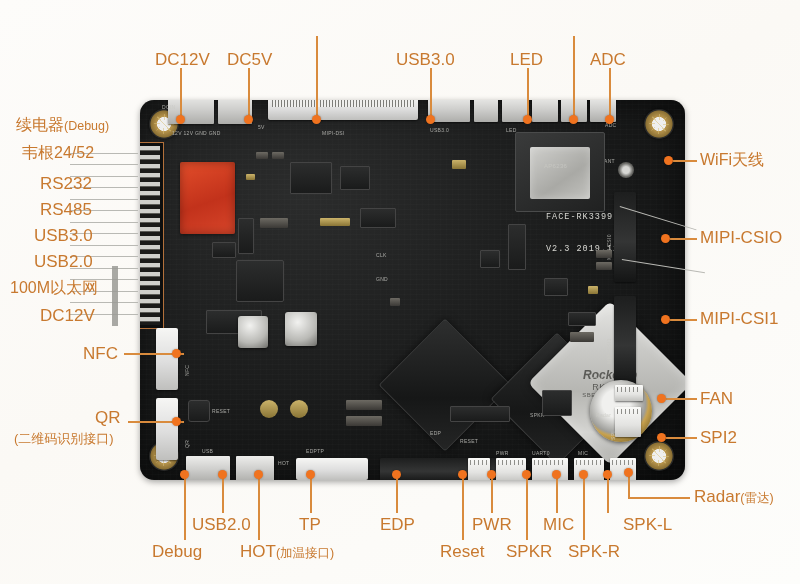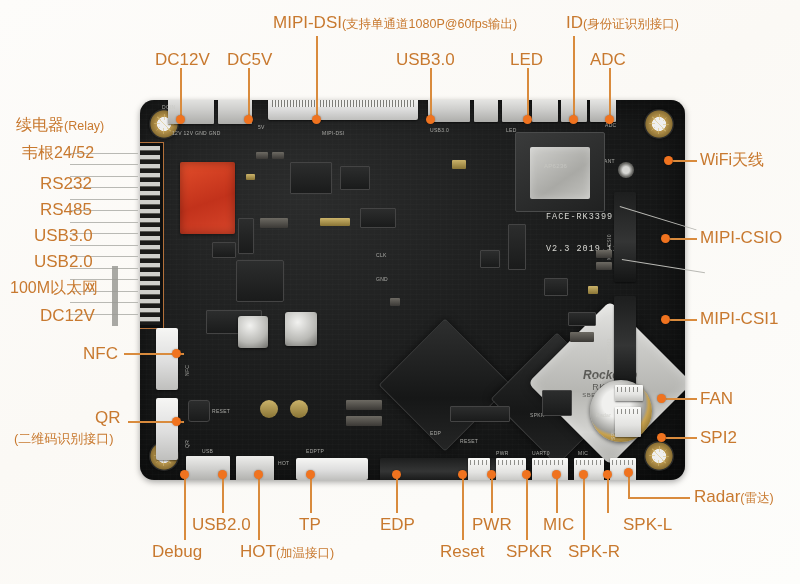--- a/index.html
+++ b/index.html
@@ -250,41 +250,39 @@
   <div style="position:absolute;left:112px;top:266px;width:6px;height:60px;background:#9a9a95;opacity:.85"></div>
 
   <div class="lbl" style="left:155px;top:51px"><span>DC12V</span></div>
   <div class="lead v" style="left:180px;top:68px;height:51px"></div>
   <div class="dot" style="left:176px;top:115px"></div>
 
   <div class="lbl" style="left:227px;top:51px"><span>DC5V</span></div>
   <div class="lead v" style="left:248px;top:68px;height:51px"></div>
   <div class="dot" style="left:244px;top:115px"></div>
 
-  <div class="lbl" style="left:273px;top:14px"><span>MIPI-DSI</span><span class="sm">(支持单通道1080P@60fps输出)</span></div>
   <div class="lead v" style="left:316px;top:36px;height:84px"></div>
   <div class="dot" style="left:312px;top:115px"></div>
 
   <div class="lbl" style="left:396px;top:51px"><span>USB3.0</span></div>
   <div class="lead v" style="left:430px;top:68px;height:51px"></div>
   <div class="dot" style="left:426px;top:115px"></div>
 
   <div class="lbl" style="left:510px;top:51px"><span>LED</span></div>
   <div class="lead v" style="left:527px;top:68px;height:51px"></div>
   <div class="dot" style="left:523px;top:115px"></div>
 
-  <div class="lbl" style="left:566px;top:14px"><span>ID</span><span class="sm">(身份证识别接口)</span></div>
   <div class="lead v" style="left:573px;top:36px;height:84px"></div>
   <div class="dot" style="left:569px;top:115px"></div>
 
   <div class="lbl" style="left:590px;top:51px"><span>ADC</span></div>
   <div class="lead v" style="left:609px;top:68px;height:51px"></div>
   <div class="dot" style="left:605px;top:115px"></div>
 
-  <div class="lbl cn" style="left:16px;top:117px"><span>续电器</span><span class="sm">(Relay)</span></div>
+  <div class="lbl cn" style="left:16px;top:117px"><span>续电器</span><span class="sm">(Debug)</span></div>
   <div class="lbl cn" style="left:22px;top:145px"><span>韦根24/52</span></div>
   <div class="lbl" style="left:40px;top:175px"><span>RS232</span></div>
   <div class="lbl" style="left:40px;top:201px"><span>RS485</span></div>
   <div class="lbl" style="left:34px;top:227px"><span>USB3.0</span></div>
   <div class="lbl" style="left:34px;top:253px"><span>USB2.0</span></div>
   <div class="lbl cn" style="left:10px;top:280px"><span>100M以太网</span></div>
   <div class="lbl" style="left:40px;top:307px"><span>DC12V</span></div>
 
   <div class="lbl" style="left:83px;top:345px"><span>NFC</span></div>
   <div class="lead h" style="left:124px;top:353px;width:60px"></div>

